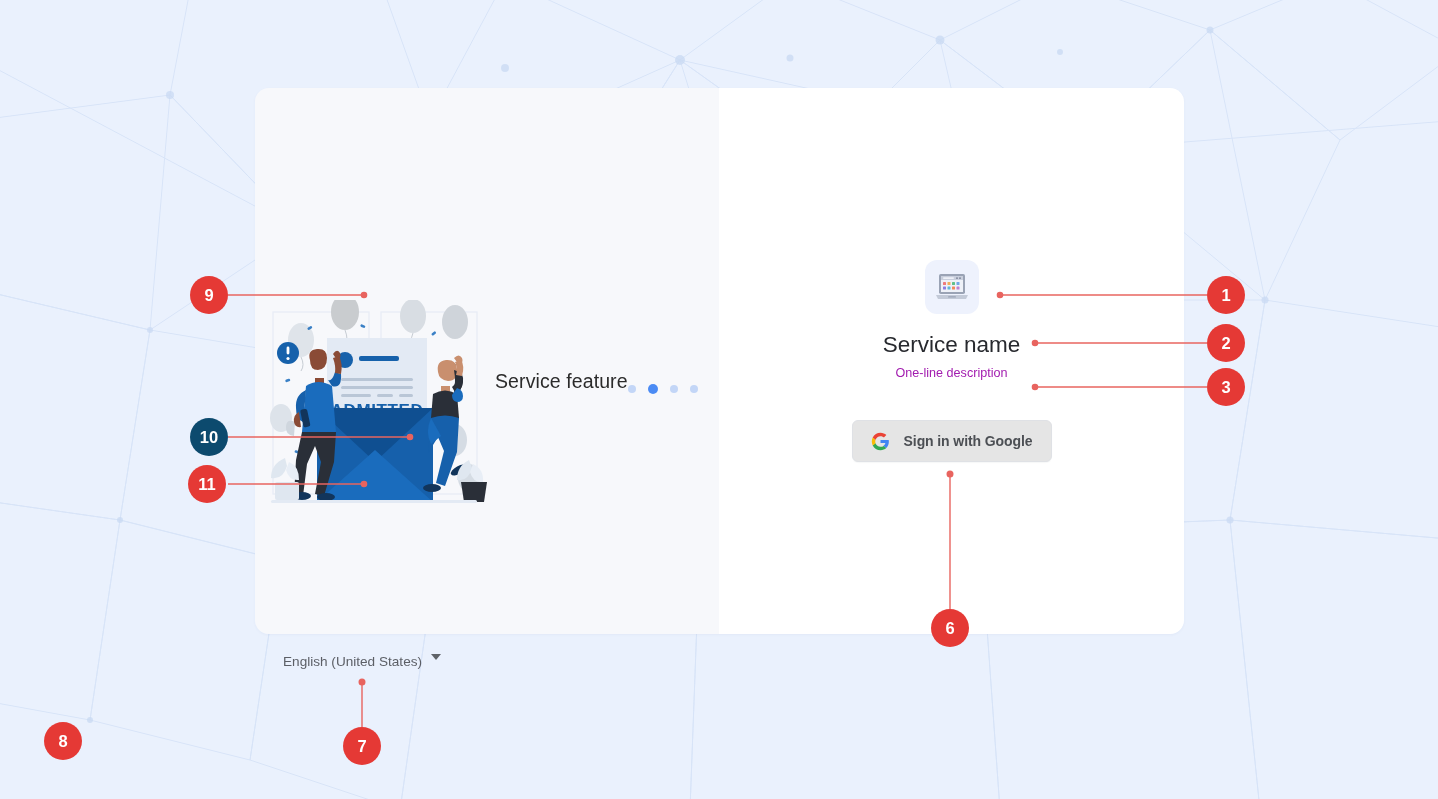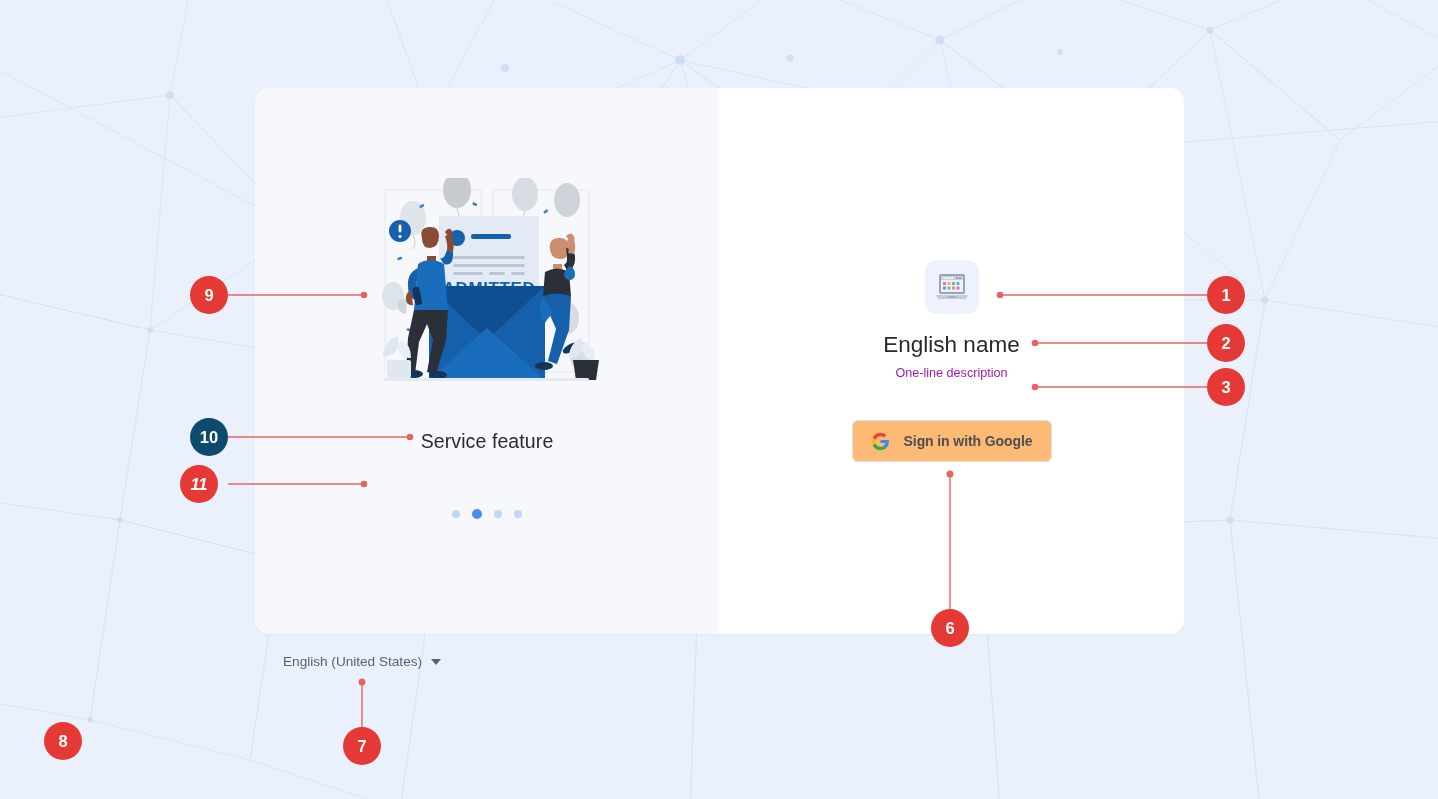--- a/index.html
+++ b/index.html
@@ -38,21 +38,21 @@
     overflow: hidden;
     display: flex;
     box-shadow: 0 1px 3px rgba(50,80,130,0.045);
   }
 
   #promo-panel {
     width: 464px;
     height: 100%;
     background: #f7f8fb;
     display: flex;
-    flex-direction: column;
+    flex-direction: row;
     align-items: center;
   }
 
   #signin-panel {
     width: 465px;
     height: 100%;
     background: #ffffff;
     display: flex;
     flex-direction: column;
     align-items: center;
@@ -122,42 +122,41 @@
     font-size: 12.6px;
     color: #a21caf;
   }
 
   #google-signin-button {
     margin-top: 40px;
     width: 200px;
     height: 42px;
     border: 1px solid #dfe1e5;
     border-radius: 6px;
-    background: #fdba74;
+    background: #e5e5e5;
     display: flex;
     align-items: center;
     justify-content: center;
     gap: 14px;
     cursor: pointer;
     box-shadow: 0 1px 1px rgba(60,64,67,0.04);
   }
   #google-signin-label {
     font-size: 14px;
     color: #4c4f54;
     font-weight: bold;
     letter-spacing: -0.1px;
   }
 
   
   #language-selector {
     position: absolute;
     left: 283px;
     top: 654px;
     display: flex;
-    align-items: center;
     gap: 9px;
     cursor: pointer;
   }
   #language-label {
     font-size: 13.6px;
     color: #5c5f66;
   }
   #language-caret {
     width: 0; height: 0;
     border-left: 5.5px solid transparent;
@@ -383,21 +382,21 @@
             <rect x="9" y="17.5" width="3" height="3" rx="0.6" fill="#8e7fe0"></rect>
             <rect x="13.5" y="17.5" width="3" height="3" rx="0.6" fill="#5fb9d6"></rect>
             <rect x="18" y="17.5" width="3" height="3" rx="0.6" fill="#f08a5a"></rect>
             <rect x="22.5" y="17.5" width="3" height="3" rx="0.6" fill="#c07fd0"></rect>
           </g>
           <path d="M2 26 L34 26 L32 30 L4 30 Z" fill="#c3cad8"></path>
           <rect x="14" y="27.2" width="8" height="1.4" rx="0.7" fill="#9aa3b5"></rect>
         </svg>
       </div>
 
-      <div id="service-name">English name</div>
+      <div id="service-name">Service name</div>
 
       <div id="service-tagline">One-line description</div>
 
       <button id="google-signin-button">
         <svg width="19" height="19" viewBox="0 0 48 48">
           <path fill="#4285F4" d="M45.1 24.5c0-1.6-.1-2.8-.4-4.1H24v7.5h12.1c-.2 2-1.6 5-4.5 7l-.1.3 6.5 5 .5.1c4.1-3.8 6.6-9.4 6.6-15.8z"></path>
           <path fill="#34A853" d="M24 46c5.9 0 10.9-2 14.5-5.3l-6.9-5.4c-1.8 1.3-4.3 2.2-7.6 2.2-5.8 0-10.7-3.8-12.5-9.1l-.3.1-6.7 5.2-.1.3C8 41.1 15.4 46 24 46z"></path>
           <path fill="#FBBC05" d="M11.5 28.4c-.5-1.4-.7-2.9-.7-4.4s.3-3.1.7-4.4l-.1-.3-6.8-5.3-.2.1C2.9 17.1 2 20.4 2 24s.9 6.9 2.4 9.9l7.1-5.5z"></path>
           <path fill="#EA4335" d="M24 10.5c4.1 0 6.9 1.8 8.5 3.3l6.2-6C34.9 4.3 29.9 2 24 2 15.4 2 8 6.9 4.4 14.1l7.1 5.5c1.8-5.3 6.7-9.1 12.5-9.1z"></path>
         </svg>
@@ -442,16 +441,16 @@
 
   <div id="badge-container">
       <div class="badge" style="left: 1226px; top: 295px; background: rgb(229, 57, 53);">1</div>
       <div class="badge" style="left: 1226px; top: 343px; background: rgb(229, 57, 53);">2</div>
       <div class="badge" style="left: 1226px; top: 387px; background: rgb(229, 57, 53);">3</div>
       <div class="badge" style="left: 950px; top: 628px; background: rgb(229, 57, 53);">6</div>
       <div class="badge" style="left: 362px; top: 746px; background: rgb(229, 57, 53);">7</div>
       <div class="badge" style="left: 63px; top: 741px; background: rgb(229, 57, 53);">8</div>
       <div class="badge" style="left: 209px; top: 295px; background: rgb(229, 57, 53);">9</div>
       <div class="badge" style="left: 209px; top: 437px; background: #0c4a6e;">10</div>
-      <div class="badge" style="left: 199px; top: 484px; background: rgb(229, 57, 53); font-style: italic;">11</div>
+      <div class="badge" style="left: 207px; top: 484px; background: rgb(229, 57, 53);">11</div>
     </div>
 
 </div>
 
 </body></html>

